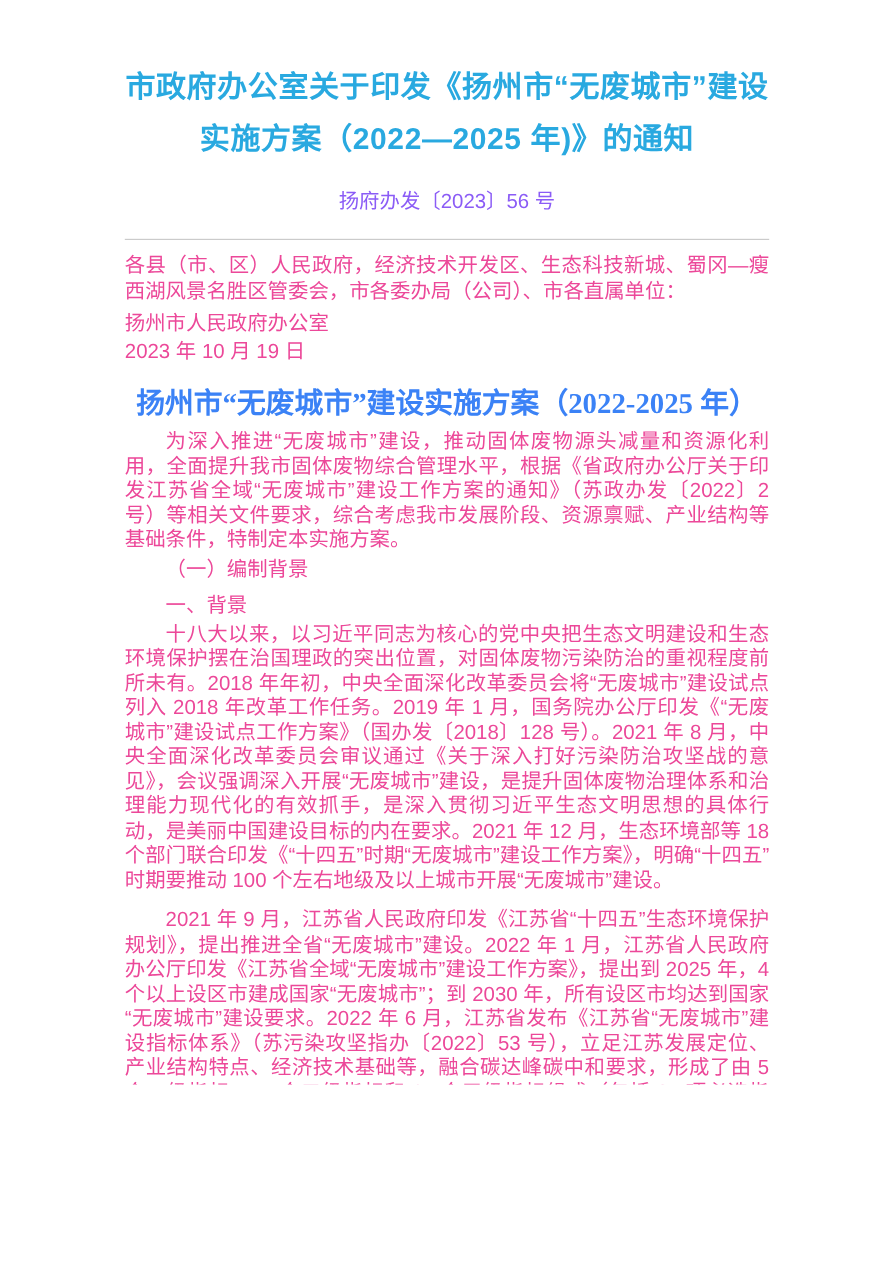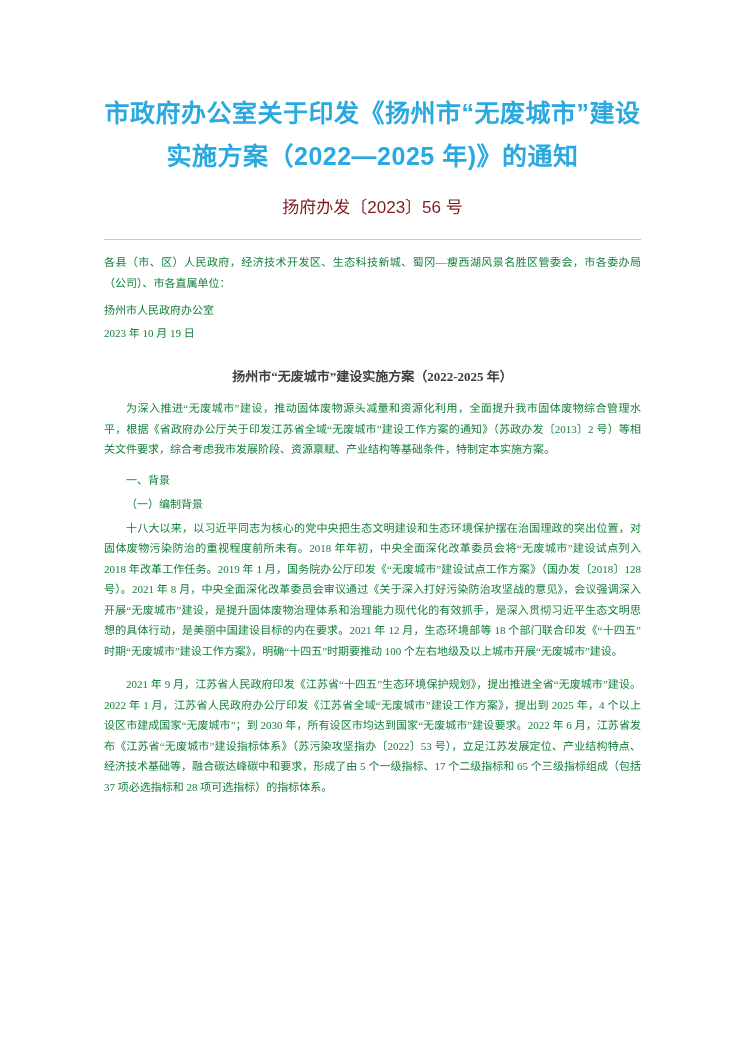--- a/index.html
+++ b/index.html
@@ -7,21 +7,21 @@
     padding: 0;
     background: #ffffff;
   }
   .page {
     position: relative;
     width: 745px;
     height: 904px;
     background: #ffffff;
     overflow: hidden;
     box-sizing: border-box;
-    padding-top: 92px;
+    padding-top: 52px;
   }
   .content {
     width: 537px;
     margin: 0 auto;
   }
   .doc-title {
     margin: 0;
     font-family: "Liberation Sans", "DejaVu Sans", sans-serif;
     font-weight: bold;
     font-size: 25px;
@@ -29,46 +29,46 @@
     text-align: center;
     color: #29a9e0;
     letter-spacing: 0.5px;
   }
   .doc-number {
     margin-top: 18px;
     font-family: "Liberation Sans", "DejaVu Sans", sans-serif;
     font-size: 17px;
     line-height: 24px;
     text-align: center;
-    color: #7f1d1d;
+    color: #8b5cf6;
   }
   .divider {
     border: none;
     border-top: 1px solid #cbcbcb;
     margin: 19px 0 0 0;
     height: 0;
   }
   .para {
     margin: 0;
-    font-family: Liberation Serif, serif;
-    font-size: 11px;
+    font-family: Liberation Sans, sans-serif;
+    font-size: 17px;
     line-height: 20.5px;
-    color: #15803d;
+    color: #ec4899;
     text-align: justify;
   }
   .indent { text-indent: 2em; }
   .right { text-align: left; }
   .plan-title {
     margin: 22px 0 0 0;
     font-family: "Liberation Serif", "DejaVu Serif", serif;
     font-weight: bold;
-    font-size: 13px;
+    font-size: 24px;
     line-height: 24px;
     text-align: center;
-    color: #404040;
+    color: #3b82f6;
   }
   .mt2  { margin-top: 2px; }
   .mt3  { margin-top: 3px; }
   .mt4  { margin-top: 4px; }
   .mt7  { margin-top: 7px; }
   .mt9  { margin-top: 9px; }
   .mt10 { margin-top: 10px; }
   .mt12 { margin-top: 12px; }
   .mt13 { margin-top: 13px; }
 </style>
@@ -86,24 +86,24 @@
 
     <p class="para mt12">各县（市、区）人民政府，经济技术开发区、生态科技新城、蜀冈—瘦西湖风景名胜区管委会，市各委办局（公司）、市各直属单位：</p>
 
 
     <p class="para right mt7">扬州市人民政府办公室</p>
 
     <p class="para right mt2">2023 年 10 月 19 日</p>
 
     <h2 class="plan-title">扬州市“无废城市”建设实施方案（2022-2025 年）</h2>
 
-    <p class="para indent mt9">为深入推进“无废城市”建设，推动固体废物源头减量和资源化利用，全面提升我市固体废物综合管理水平，根据《省政府办公厅关于印发江苏省全域“无废城市”建设工作方案的通知》（苏政办发〔2013〕2 号）等相关文件要求，综合考虑我市发展阶段、资源禀赋、产业结构等基础条件，特制定本实施方案。</p>
+    <p class="para indent mt9">为深入推进“无废城市”建设，推动固体废物源头减量和资源化利用，全面提升我市固体废物综合管理水平，根据《省政府办公厅关于印发江苏省全域“无废城市”建设工作方案的通知》（苏政办发〔2022〕2 号）等相关文件要求，综合考虑我市发展阶段、资源禀赋、产业结构等基础条件，特制定本实施方案。</p>
+
+    <p class="para indent mt4">（一）编制背景</p>
 
     <p class="para indent mt10">一、背景</p>
-
-    <p class="para indent mt4">（一）编制背景</p>
 
     <p class="para indent mt3">十八大以来，以习近平同志为核心的党中央把生态文明建设和生态环境保护摆在治国理政的突出位置，对固体废物污染防治的重视程度前所未有。2018 年年初，中央全面深化改革委员会将“无废城市”建设试点列入 2018 年改革工作任务。2019 年 1 月，国务院办公厅印发《“无废城市”建设试点工作方案》（国办发〔2018〕128 号）。2021 年 8 月，中央全面深化改革委员会审议通过《关于深入打好污染防治攻坚战的意见》，会议强调深入开展“无废城市”建设，是提升固体废物治理体系和治理能力现代化的有效抓手，是深入贯彻习近平生态文明思想的具体行动，是美丽中国建设目标的内在要求。2021 年 12 月，生态环境部等 18 个部门联合印发《“十四五”时期“无废城市”建设工作方案》，明确“十四五”时期要推动 100 个左右地级及以上城市开展“无废城市”建设。</p>
 
     <p class="para indent mt13">2021 年 9 月，江苏省人民政府印发《江苏省“十四五”生态环境保护规划》，提出推进全省“无废城市”建设。2022 年 1 月，江苏省人民政府办公厅印发《江苏省全域“无废城市”建设工作方案》，提出到 2025 年，4 个以上设区市建成国家“无废城市”；到 2030 年，所有设区市均达到国家“无废城市”建设要求。2022 年 6 月，江苏省发布《江苏省“无废城市”建设指标体系》（苏污染攻坚指办〔2022〕53 号），立足江苏发展定位、产业结构特点、经济技术基础等，融合碳达峰碳中和要求，形成了由 5 个一级指标、17 个二级指标和 65 个三级指标组成（包括 37 项必选指标和 28 项可选指标）的指标体系。</p>
 
   </div>
 </div>
 
 </body></html>

